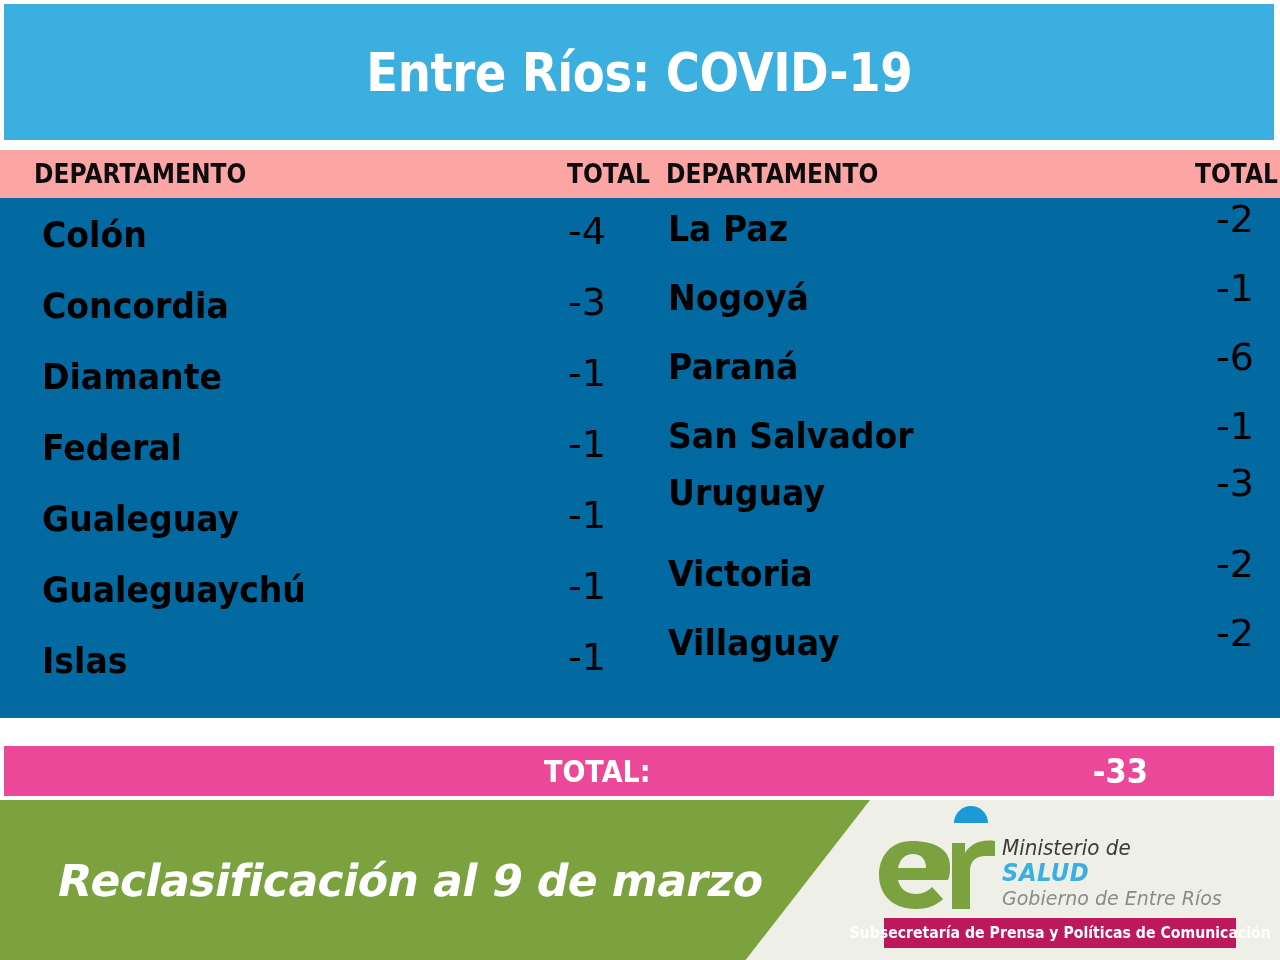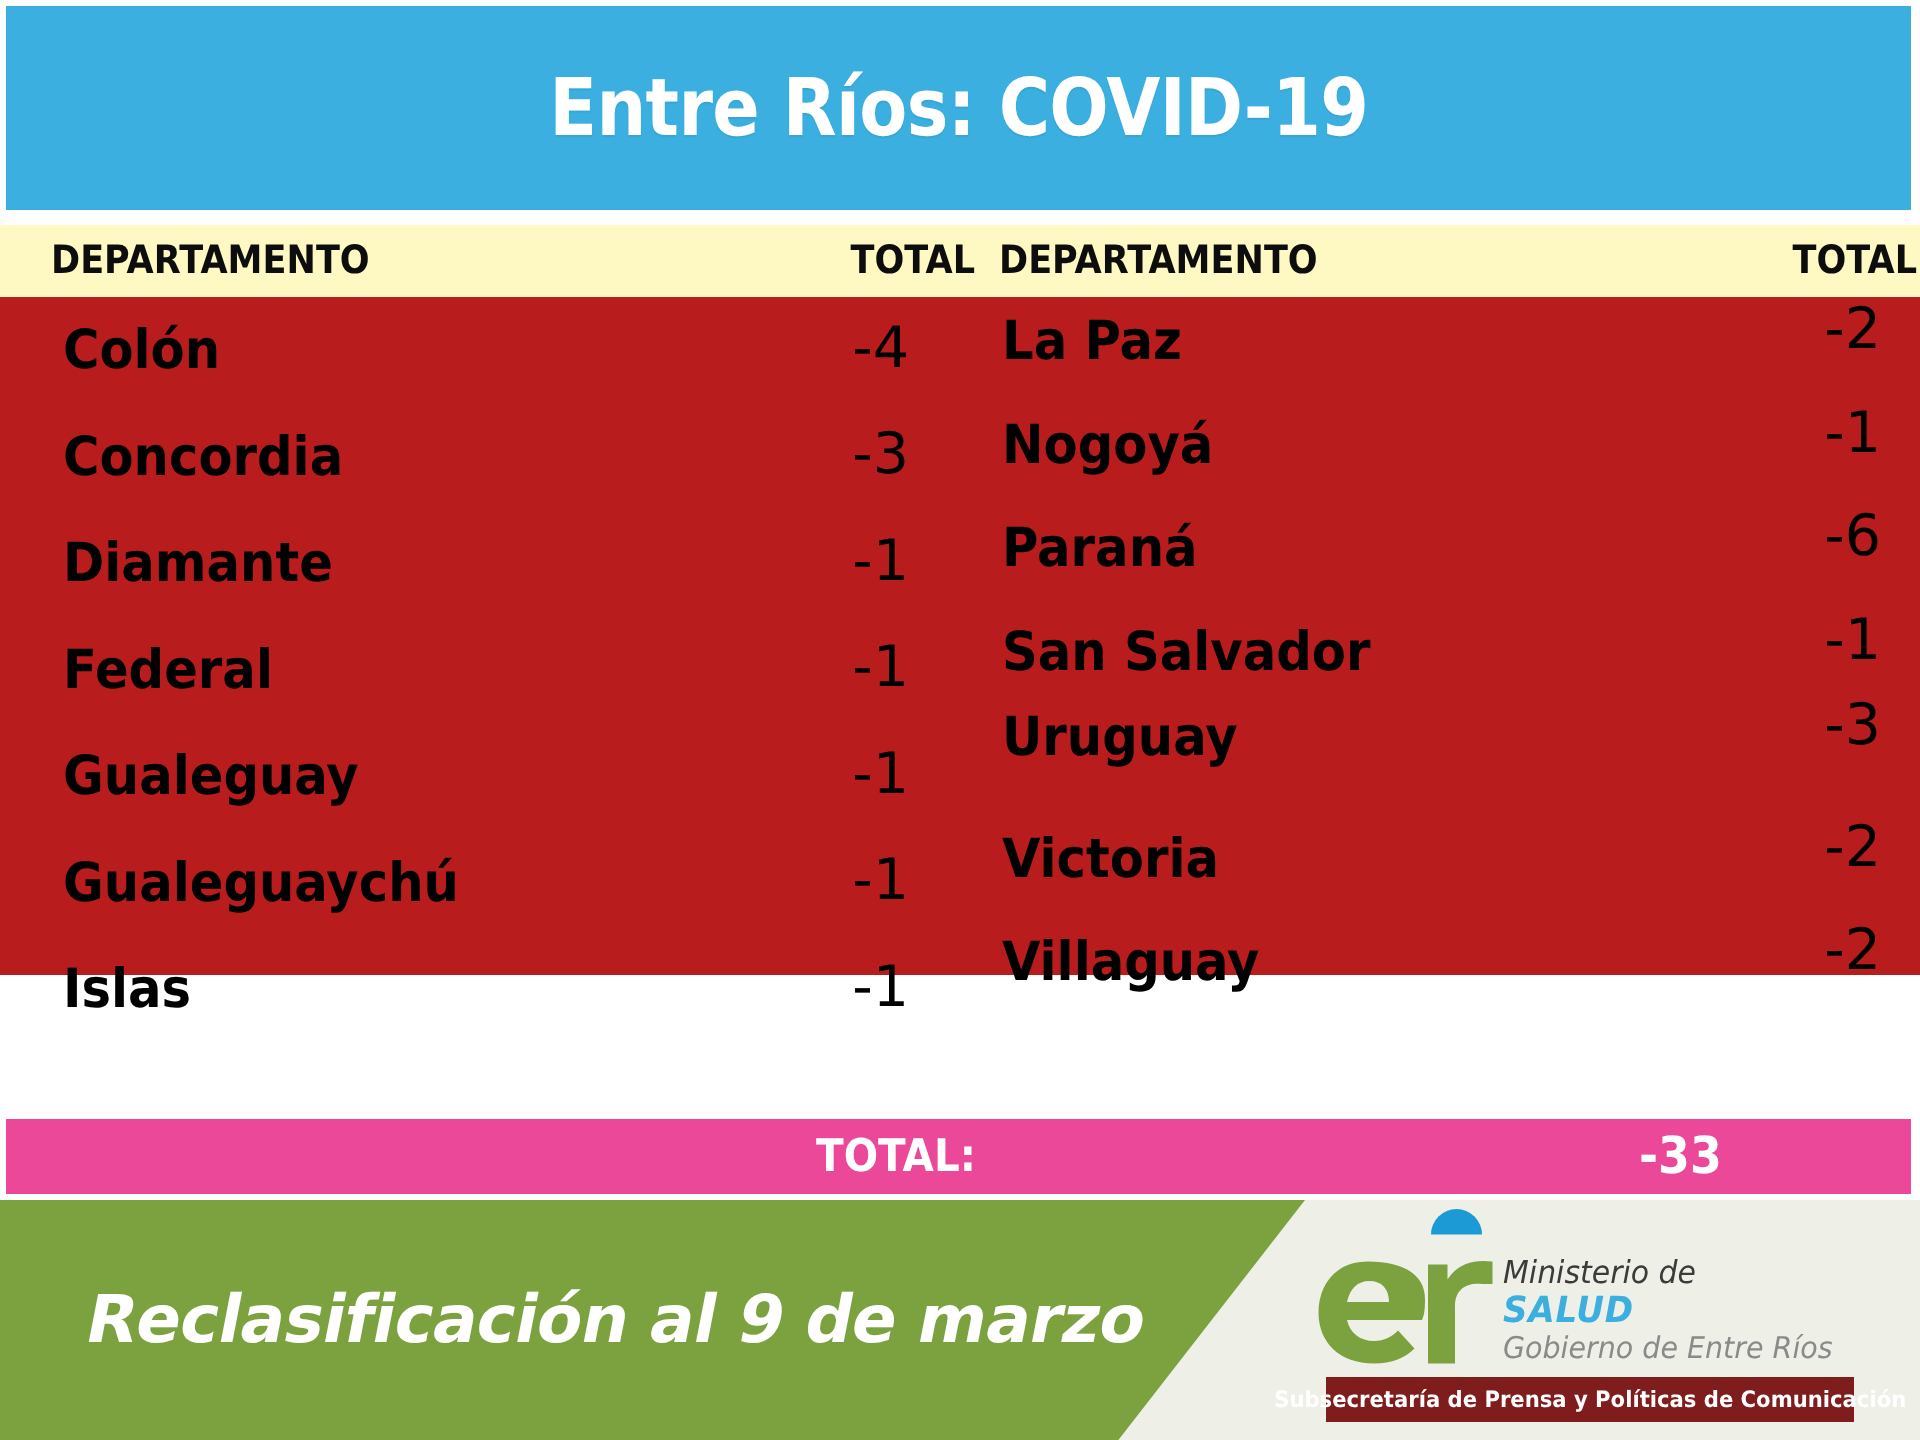--- a/index.html
+++ b/index.html
@@ -45,21 +45,21 @@
     text-shadow: 0 1px 1px rgba(0,0,0,0.06);
   }
 
   
   .table-head {
     position: absolute;
     left: 0px;
     top: 150px;
     width: 1280px;
     height: 48px;
-    background: #fef9c3;
+    background: #fca5a5;
     display: flex;
     align-items: center;
   }
   .th {
     font-family: "DejaVu Sans", sans-serif;
     font-weight: bold;
     font-size: 26px;
     color: #0d0d0d;
     transform: scaleX(0.9);
     white-space: nowrap;
@@ -68,22 +68,22 @@
   .th-tot-left  { position: absolute; left: 400px; width: 250px; text-align: right; transform-origin: right center; }
   .th-dep-right { position: absolute; left: 666px; transform-origin: left center; }
   .th-tot-right { position: absolute; left: 1020px; width: 258px; text-align: right; transform-origin: right center; }
 
   
   .table-body {
     position: absolute;
     left: 0;
     top: 198px;
     width: 1280px;
-    height: 452px;
-    background: #b91c1c;
+    height: 520px;
+    background: #0369a1;
   }
   .col {
     position: absolute;
     top: 0;
     height: 548px;
   }
   .col-left  { left: 0px;   width: 640px; }
   .col-right { left: 640px; width: 640px; }
 
   .row {
@@ -244,21 +244,21 @@
     white-space: nowrap;
     transform: scaleX(0.95);
     transform-origin: left center;
   }
   .logo-strip {
     position: absolute;
     left: 6px;
     top: 112px;
     width: 352px;
     height: 30px;
-    background: #7f1d1d;
+    background: #be185d;
     display: flex;
     align-items: center;
     justify-content: center;
   }
   .logo-strip-text {
     color: #ffffff;
     font-family: "DejaVu Sans", sans-serif;
     font-weight: bold;
     font-size: 15px;
     white-space: nowrap;

